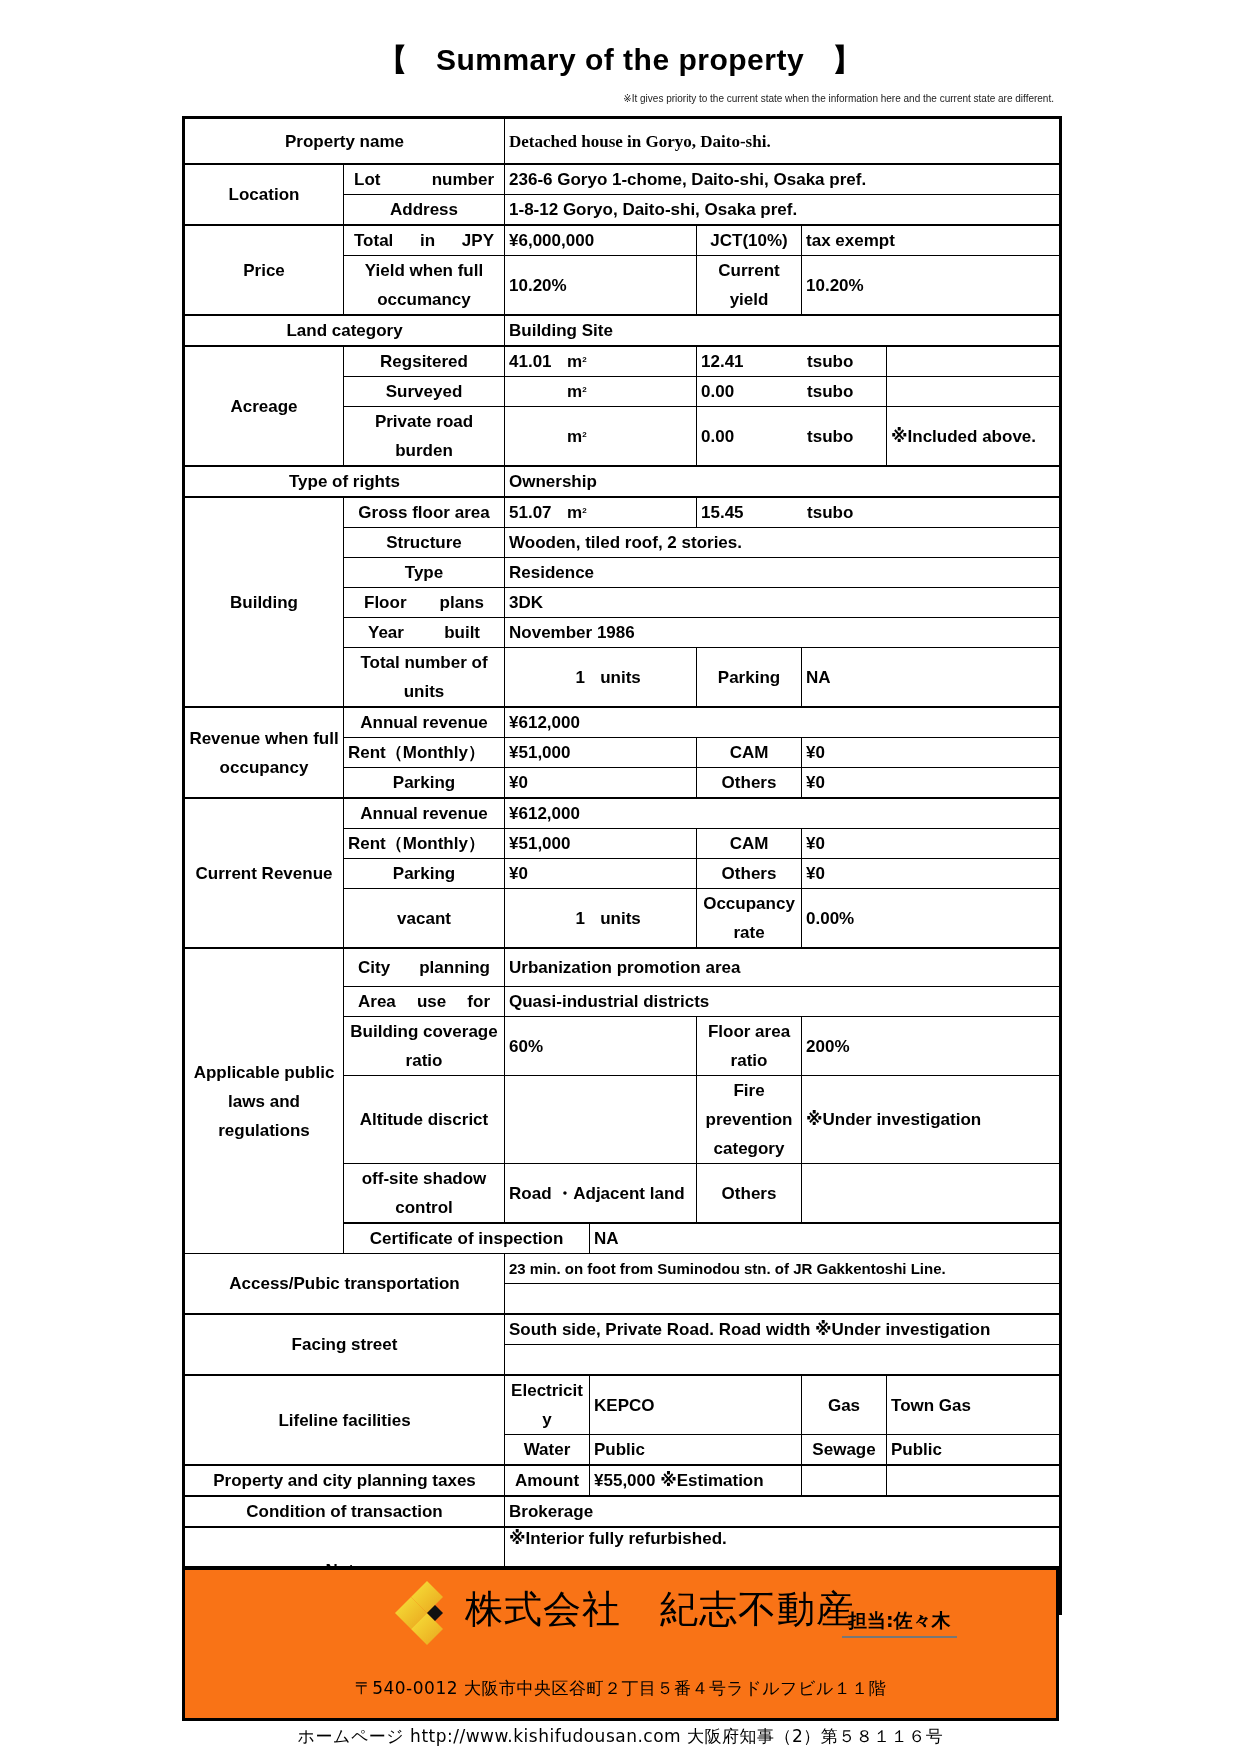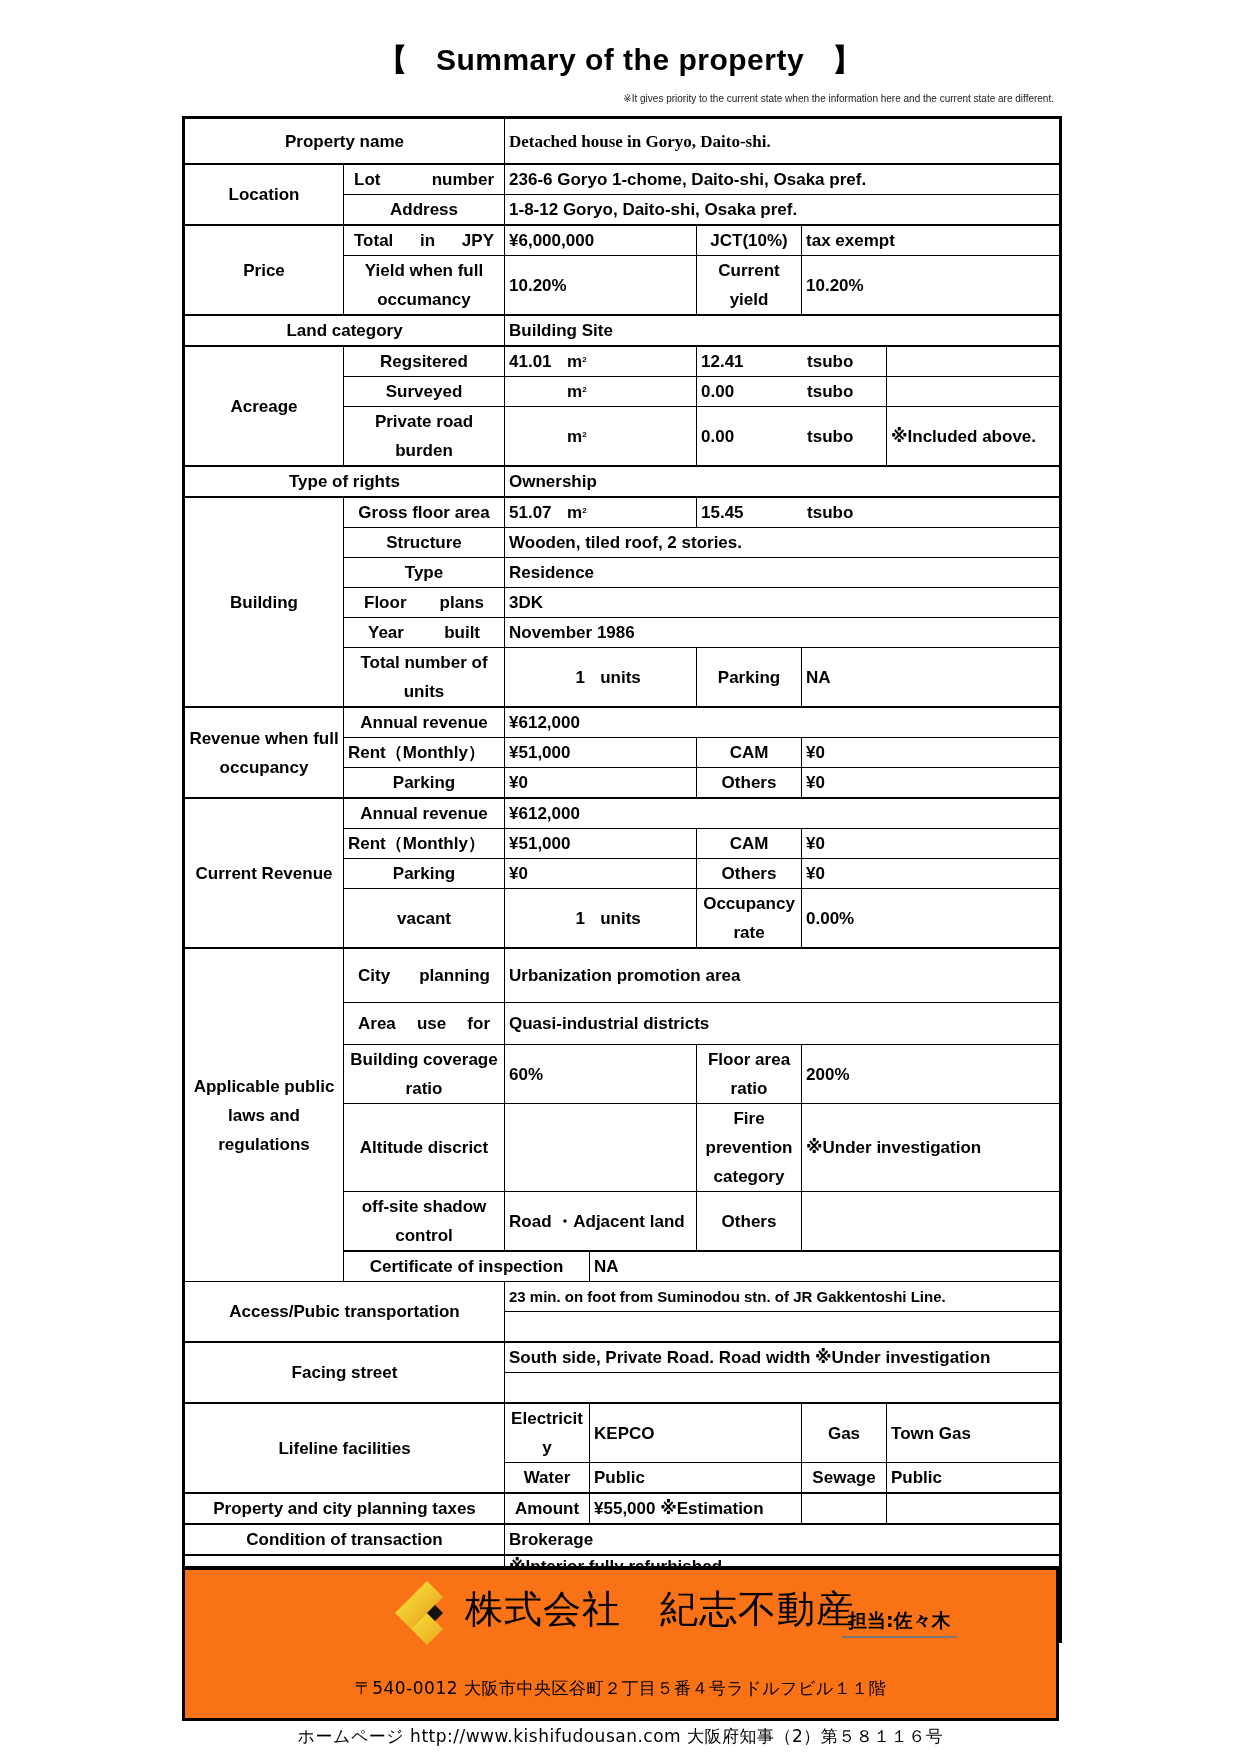--- a/index.html
+++ b/index.html
@@ -178,25 +178,25 @@
   </tr>
   <tr class="tall2">
     <td class="c">vacant</td>
     <td class="c" colspan="2"><span class="sp2">1</span><span>units</span></td>
     <td class="c" style="line-height:29px">Occupancy rate</td>
     <td class="l" colspan="2">0.00%</td>
   </tr>
 
   <tr class="thick">
     <td class="c" rowspan="6" style="line-height:29px">Applicable public laws and regulations</td>
-    <td class="c just" style="padding:12px 14px">City planning</td>
+    <td class="c just" style="padding:4px 14px">City planning</td>
     <td class="l" colspan="5">Urbanization promotion area</td>
   </tr>
   <tr>
-    <td class="c just" style="padding:6px 14px">Area use for</td>
+    <td class="c just" style="padding:0 14px">Area use for</td>
     <td class="l" colspan="5">Quasi-industrial districts</td>
   </tr>
   <tr class="tall2">
     <td class="c" style="line-height:29px">Building coverage ratio</td>
     <td class="l" colspan="2">60%</td>
     <td class="c" style="line-height:29px">Floor area ratio</td>
     <td class="l" colspan="2">200%</td>
   </tr>
   <tr>
     <td class="c" style="height:87px">Altitude discrict</td>

